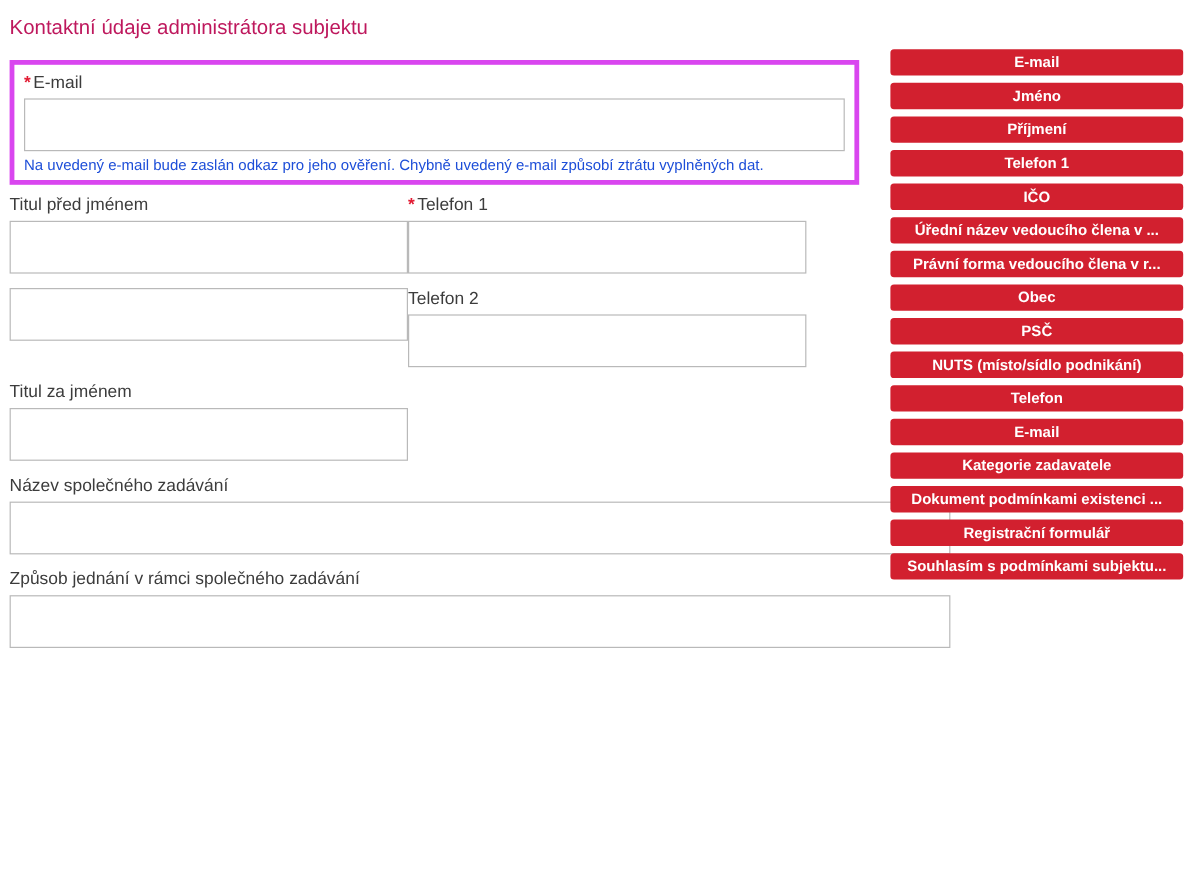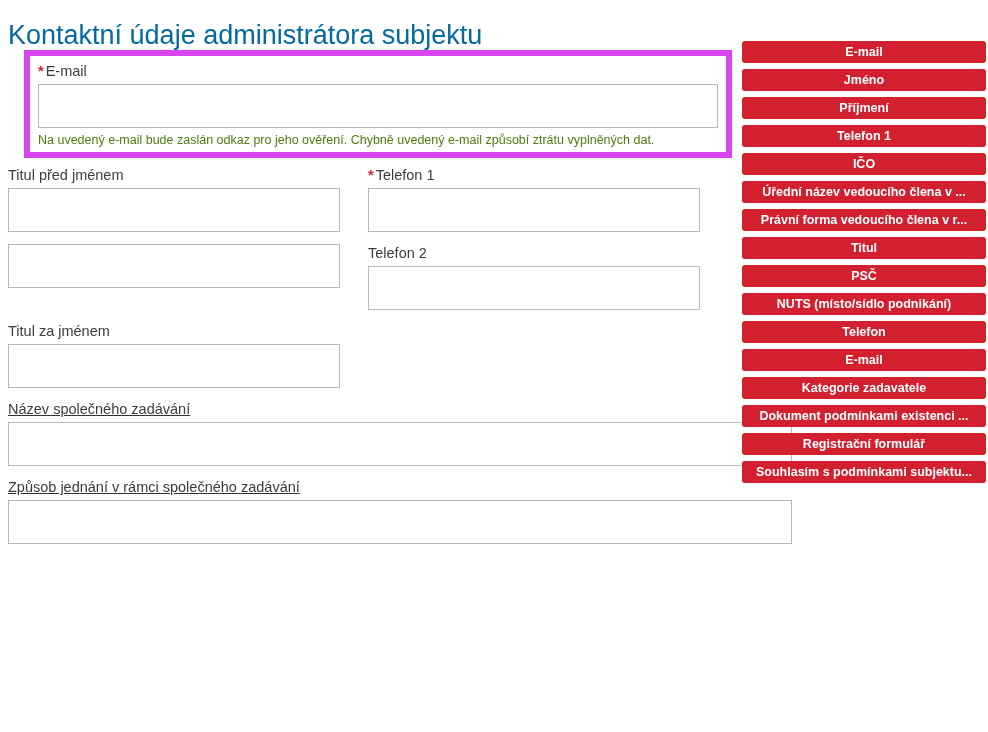--- a/index.html
+++ b/index.html
@@ -17,40 +17,40 @@
   }
   .page {
     position: relative;
     width: 988px;
     height: 732px;
   }
   .page-title {
     position: absolute;
     left: 8px;
     top: 2px;
-    font-size: 27px;
+    font-size: 17px;
     font-weight: normal;
-    color: #0369a1;
+    color: #be185d;
     letter-spacing: 0px;
     white-space: nowrap;
   }
 
   
   .form-area {
     position: absolute;
     left: 8px;
     top: 50px;
     width: 716px;
   }
 
   .highlight-box {
     position: relative;
-    border: 6px solid #d946ef;
+    border: 4px solid #d946ef;
     padding: 6px 8px 4px 8px;
-    margin: 0 0 8px 16px;
+    margin: 0 0 8px 0;
     box-sizing: border-box;
     width: 708px;
   }
 
   .field-label {
     font-size: 14.5px;
     color: #3c3c3c;
     margin-bottom: 4px;
     line-height: 18px;
     white-space: nowrap;
@@ -71,40 +71,38 @@
     font-family: "Liberation Sans", sans-serif;
     font-size: 14px;
     color: #333333;
     padding: 4px 8px;
     outline: none;
     border-radius: 0;
   }
 
   .hint {
     font-size: 12.5px;
-    color: #4d7c0f;
+    color: #1d4ed8;
     margin-top: 5px;
     line-height: 15px;
     white-space: nowrap;
   }
 
   .row {
     display: flex;
-    gap: 28px;
     margin-bottom: 0;
   }
   .col {
     width: 332px;
   }
   .field {
     margin-bottom: 12px;
   }
   .field.wide {
     width: 784px;
-    text-decoration: underline;
   }
 
   
   .button-column {
     position: absolute;
     left: 742px;
     top: 41px;
     width: 244px;
   }
   .red-btn {
@@ -214,21 +212,21 @@
   </div>
 
   <div class="button-column">
     <button class="red-btn">E-mail</button>
     <button class="red-btn">Jméno</button>
     <button class="red-btn">Příjmení</button>
     <button class="red-btn">Telefon 1</button>
     <button class="red-btn">IČO</button>
     <button class="red-btn">Úřední název vedoucího člena v ...</button>
     <button class="red-btn">Právní forma vedoucího člena v r...</button>
-    <button class="red-btn">Titul</button>
+    <button class="red-btn">Obec</button>
     <button class="red-btn">PSČ</button>
     <button class="red-btn">NUTS (místo/sídlo podnikání)</button>
     <button class="red-btn">Telefon</button>
     <button class="red-btn">E-mail</button>
     <button class="red-btn">Kategorie zadavatele</button>
     <button class="red-btn">Dokument podmínkami existenci ...</button>
     <button class="red-btn">Registrační formulář</button>
     <button class="red-btn">Souhlasím s podmínkami subjektu...</button>
   </div>
 

